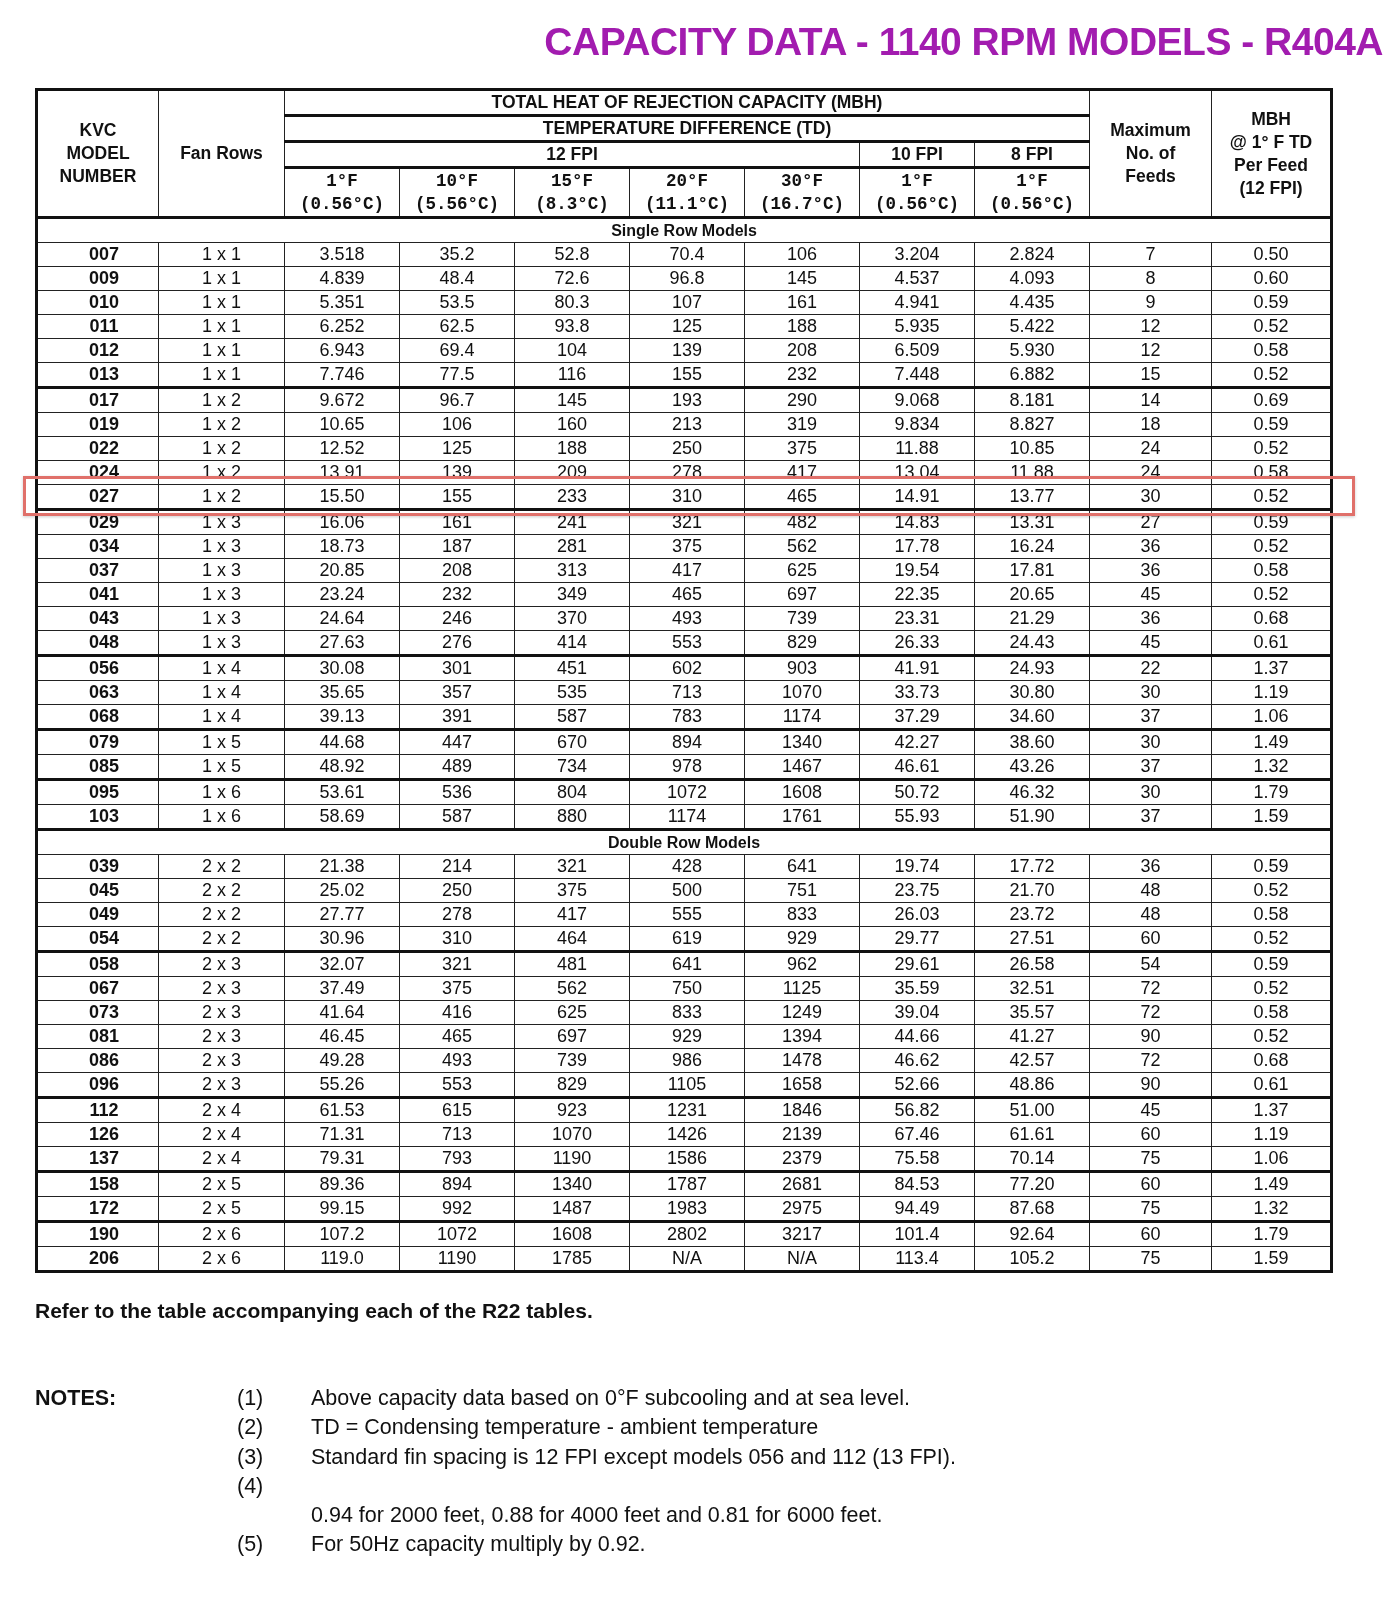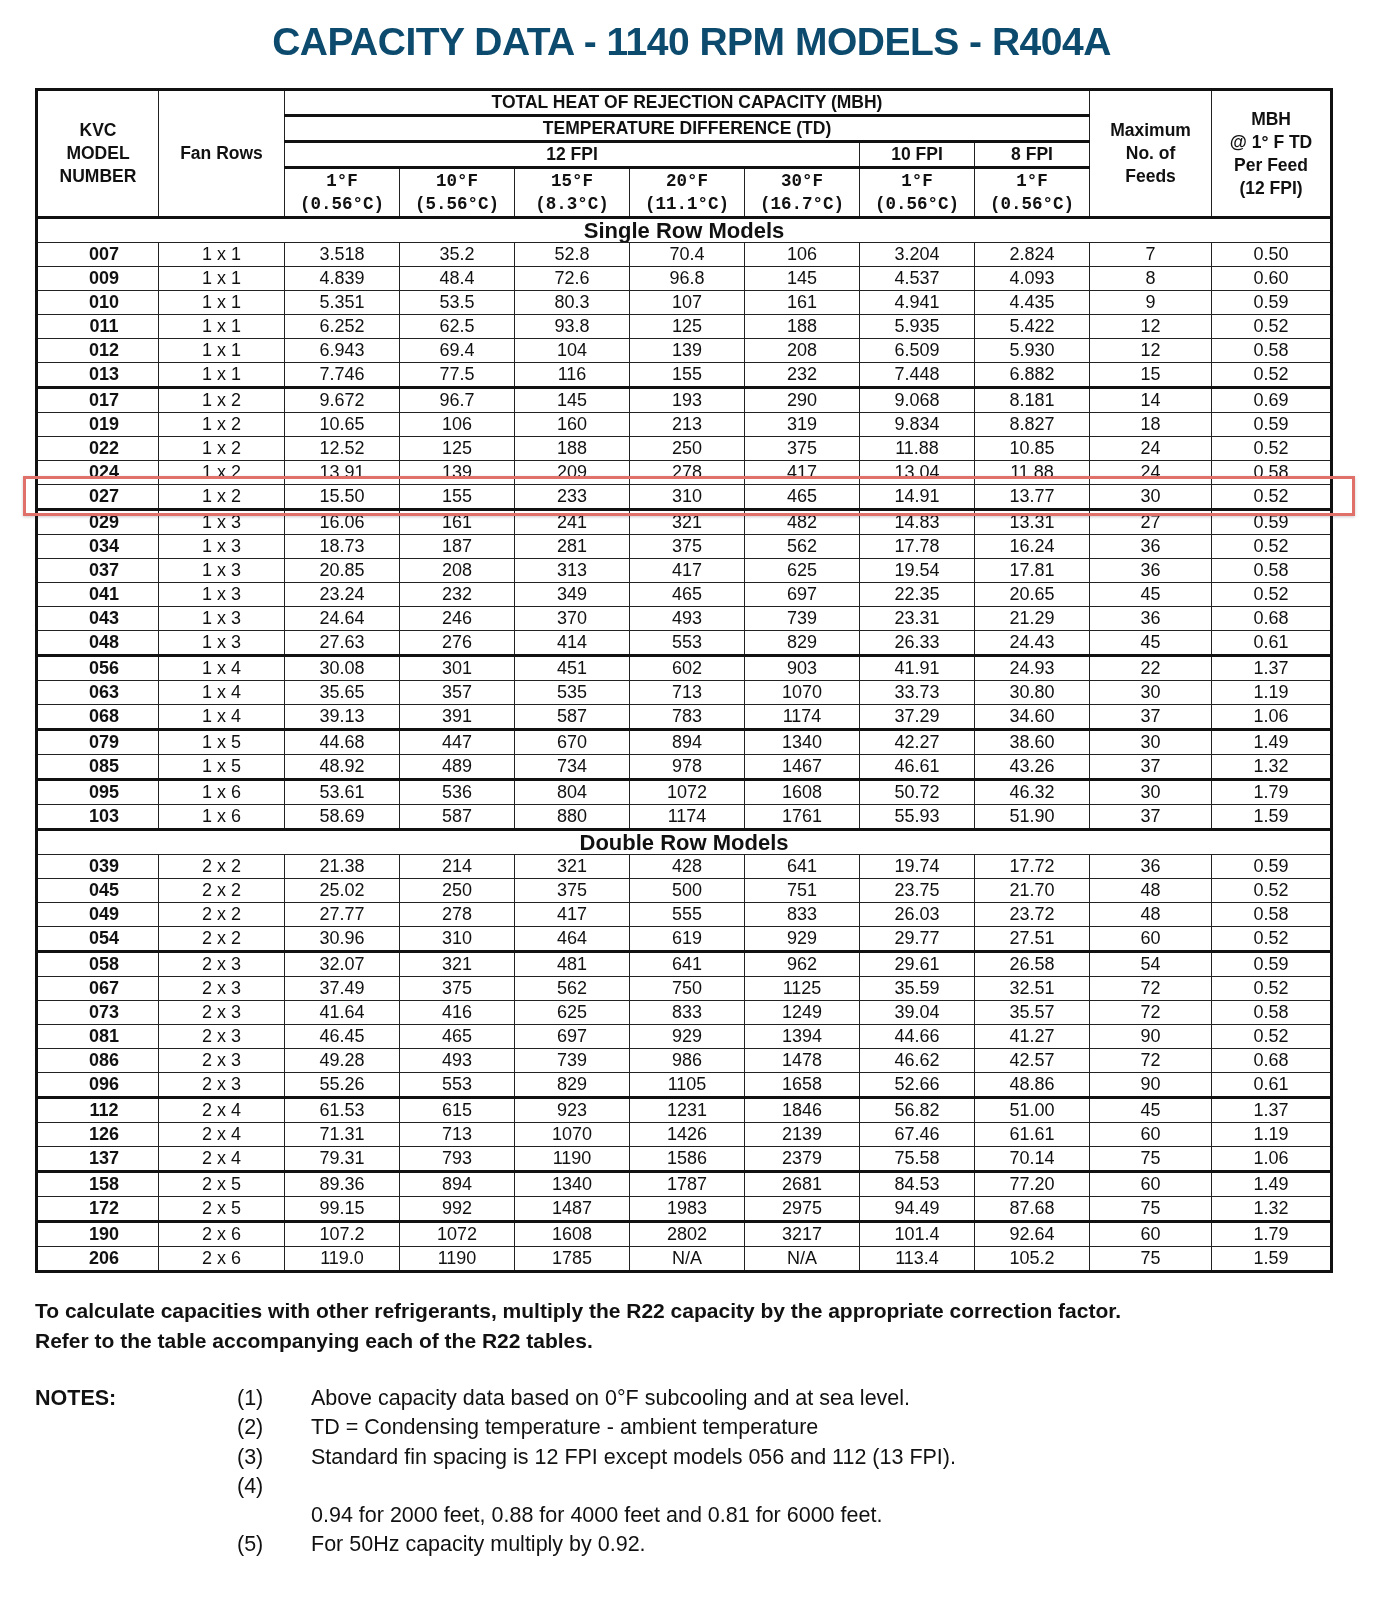--- a/index.html
+++ b/index.html
@@ -1,28 +1,28 @@
 <!DOCTYPE html>
 <html><head>
 <meta charset="utf-8">
 <style>
   html, body { margin:0; padding:0; background:#ffffff; }
   body { width:1383px; height:1600px; position:relative; overflow:hidden;
          font-family:"Liberation Sans", "DejaVu Sans", sans-serif; color:#111; }
-  .title { position:absolute; left:0; width:1383px; top:20px; text-align:center;
-           font-size:39px; font-weight:bold; letter-spacing:-0.5px; color:#0c4a6e; }
+  .title { position:absolute; left:0; width:1383px; top:20px; text-align:right;
+           font-size:39px; font-weight:bold; letter-spacing:-0.5px; color:#a21caf; }
   table.cap { position:absolute; left:35px; top:88px; width:1295px;
               border-collapse:collapse; table-layout:fixed; border:3px solid #111; }
   table.cap th, table.cap td { border:1.5px solid #222; padding:0; text-align:center;
               overflow:hidden; white-space:nowrap; }
   table.cap th { font-weight:bold; font-size:17.5px; line-height:23px; }
   .h1 th, .h2 th, .h3 th { height:23px; }
   .h4 th { height:47px; line-height:22px;font-family:Liberation Mono, monospace; }
   .thick-b { border-bottom:3px solid #111 !important; }
-  .section td { font-weight:bold; font-size:22px; height:23px; line-height:23px;
+  .section td { font-weight:bold; font-size:16px; height:23px; line-height:23px;
                 border-top:3px solid #111; border-bottom:3px solid #111; }
   tr.data td { height:23px; font-size:18px; line-height:23px; }
   tr.data td.model { font-weight:bold;padding-left:12px; }
   tr.data.grp td { border-bottom:3px solid #111; }
   .hl { position:absolute; left:23px; top:476px; width:1326px; height:34px;
         border:3px solid #e0706a; box-shadow:0 1px 3px rgba(0,0,0,0.2); pointer-events:none; }
   .footnote { position:absolute; left:35px; top:1296px; font-size:21px; font-weight:bold; line-height:30px; }
   .notes { position:absolute; left:35px; top:1384px; font-size:21.5px; line-height:29.3px; }
   .notes .label { position:absolute; left:0; top:0; font-weight:bold; }
   .notes .list { position:absolute; left:202px; top:0; width:900px; }
@@ -648,21 +648,20 @@
         <td>105.2</td>
         <td>75</td>
         <td>1.59</td>
       </tr>
     </tbody>
 </table>
 
 <div class="hl"></div>
 
 <div class="footnote">
-  <div>To calculate capacities with other refrigerants, multiply the R22 capacity by the appropriate correction factor.</div>
   <div>Refer to the table accompanying each of the R22 tables.</div>
 </div>
 
 <div class="notes">
   <div class="label">NOTES:</div>
   <div class="list" id="notes-list">
       <div class="item">
         <span class="num">(1)</span>
         <span class="txt">Above capacity data based on 0°F subcooling and at sea level.</span>
       </div>

